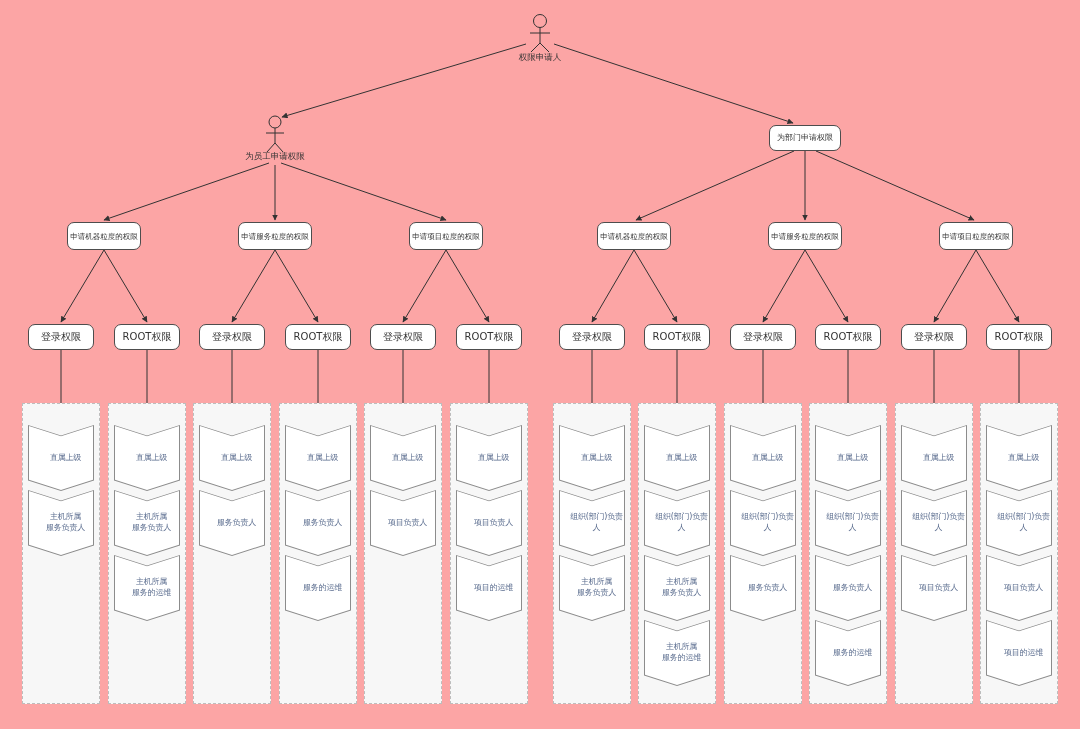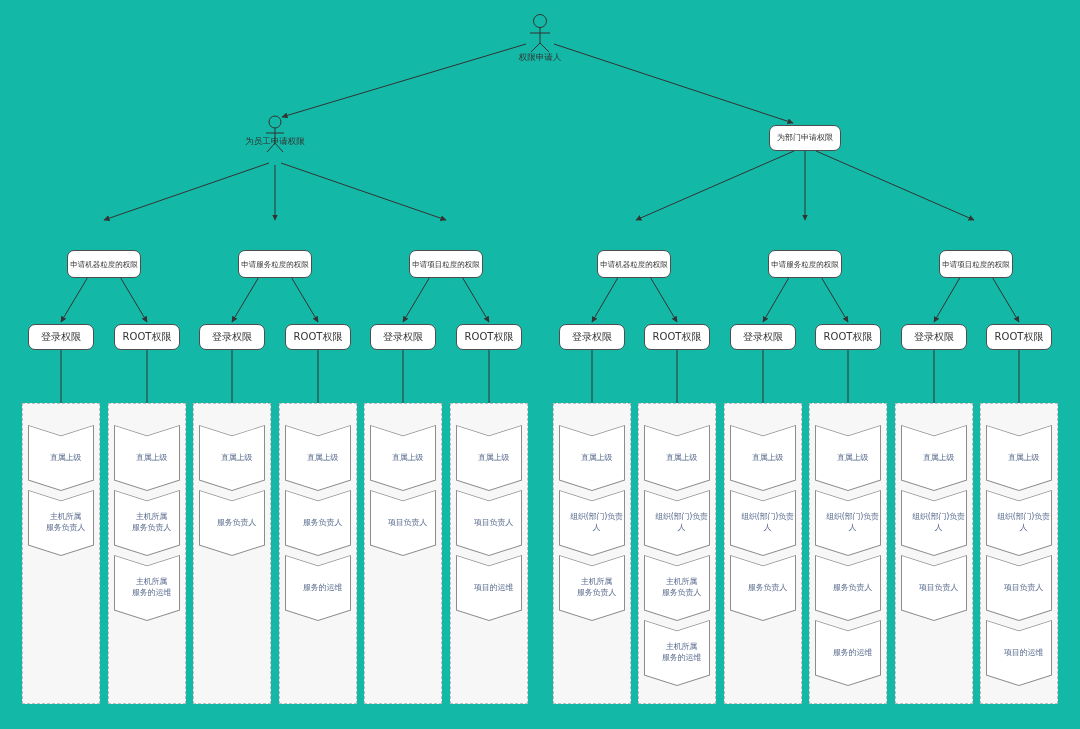--- a/index.html
+++ b/index.html
@@ -1,24 +1,24 @@
 <!DOCTYPE html>
 <html><head>
 <meta charset="utf-8">
 <style>
   html,body{margin:0;padding:0;background:#fff;}
-  #canvas{position:relative;width:1080px;height:729px;background:#14b8a6;overflow:hidden;
+  #canvas{position:relative;width:1080px;height:729px;background:#fca5a5;overflow:hidden;
           font-family:"DejaVu Sans","Liberation Sans",sans-serif;}
   #wires{position:absolute;left:0;top:0;width:1080px;height:729px;}
   .flabel{position:absolute;font-size:8.5px;color:#333;text-align:center;pointer-events:none;}
   .node{position:absolute;background:#fff;border:1px solid #4d4d4d;border-radius:7px;
         display:flex;align-items:center;justify-content:center;text-align:center;
         font-size:7.5px;color:#333;box-sizing:border-box;line-height:1.2;}
   .l1r{width:72px;height:26px;top:125px;left:769px;font-size:8px;}
-  .l2{width:74px;height:28px;top:222px;margin-top:28px;}
+  .l2{width:74px;height:28px;top:222px;}
   .l3{width:66px;height:26px;top:324px;font-size:10px;}
   .col{position:absolute;top:403px;width:78px;height:301px;background:#f7f7f7;
        border:1px dashed #bdbdbd;box-sizing:border-box;padding:21px 5px 0;}
   .chev{position:relative;height:66px;margin-bottom:-1px;background:#8c8c8c;
         clip-path:polygon(0 0,50% 16%,100% 0,100% 84%,50% 100%,0 84%);}
   .chev-in{position:absolute;inset:1px;background:#fff;
         clip-path:polygon(0 0,50% 16%,100% 0,100% 84%,50% 100%,0 84%);}
   .chev-label{position:absolute;inset:0;display:flex;align-items:center;justify-content:center;
         text-align:center;font-size:8px;color:#5b6d8f;white-space:pre-line;line-height:1.35;
         letter-spacing:-0.2px;margin-left:9px;}
@@ -85,21 +85,21 @@
       <line x1="592" y1="350" x2="592" y2="434" marker-end="url(#arr)"></line>
       <line x1="677" y1="350" x2="677" y2="434" marker-end="url(#arr)"></line>
       <line x1="763" y1="350" x2="763" y2="434" marker-end="url(#arr)"></line>
       <line x1="848" y1="350" x2="848" y2="434" marker-end="url(#arr)"></line>
       <line x1="934" y1="350" x2="934" y2="434" marker-end="url(#arr)"></line>
       <line x1="1019" y1="350" x2="1019" y2="434" marker-end="url(#arr)"></line>
     </g>
   </svg>
 
   <div class="flabel" style="left:500px;top:52px;width:80px;">权限申请人</div>
-  <div class="flabel" style="left:235px;top:136px;width:80px;">为员工申请权限</div>
+  <div class="flabel" style="left:235px;top:151px;width:80px;">为员工申请权限</div>
 
   <div class="node l1r">为部门申请权限</div>
 
   <div class="node l2" style="left:67px">申请机器粒度的权限</div>
   <div class="node l2" style="left:238px">申请服务粒度的权限</div>
   <div class="node l2" style="left:409px">申请项目粒度的权限</div>
   <div class="node l2" style="left:597px">申请机器粒度的权限</div>
   <div class="node l2" style="left:768px">申请服务粒度的权限</div>
   <div class="node l2" style="left:939px">申请项目粒度的权限</div>
 

